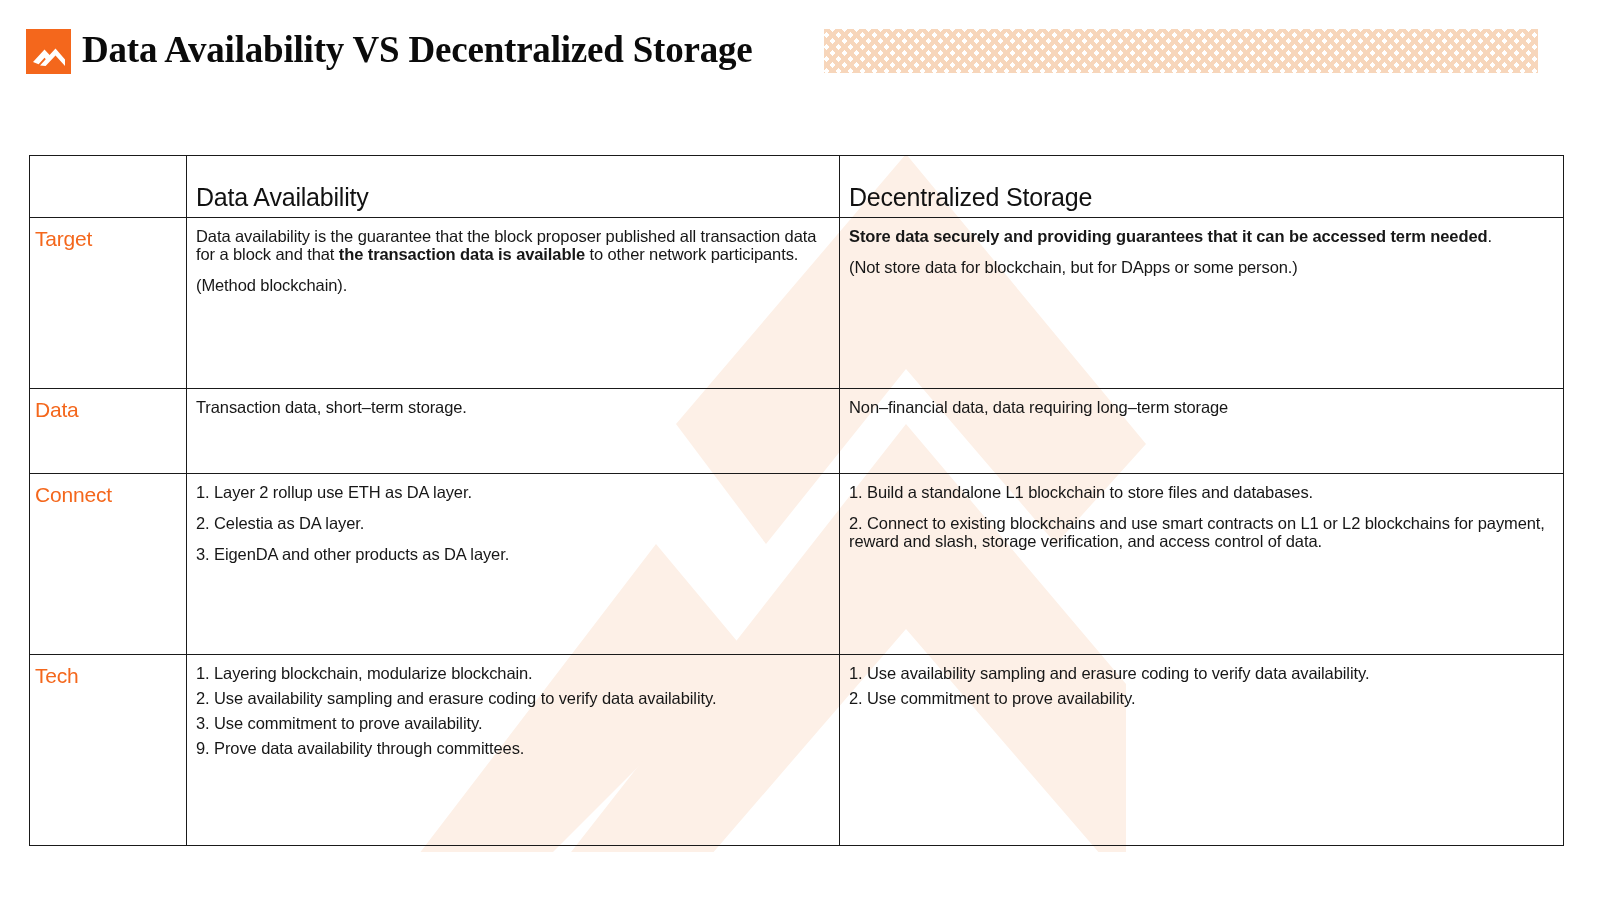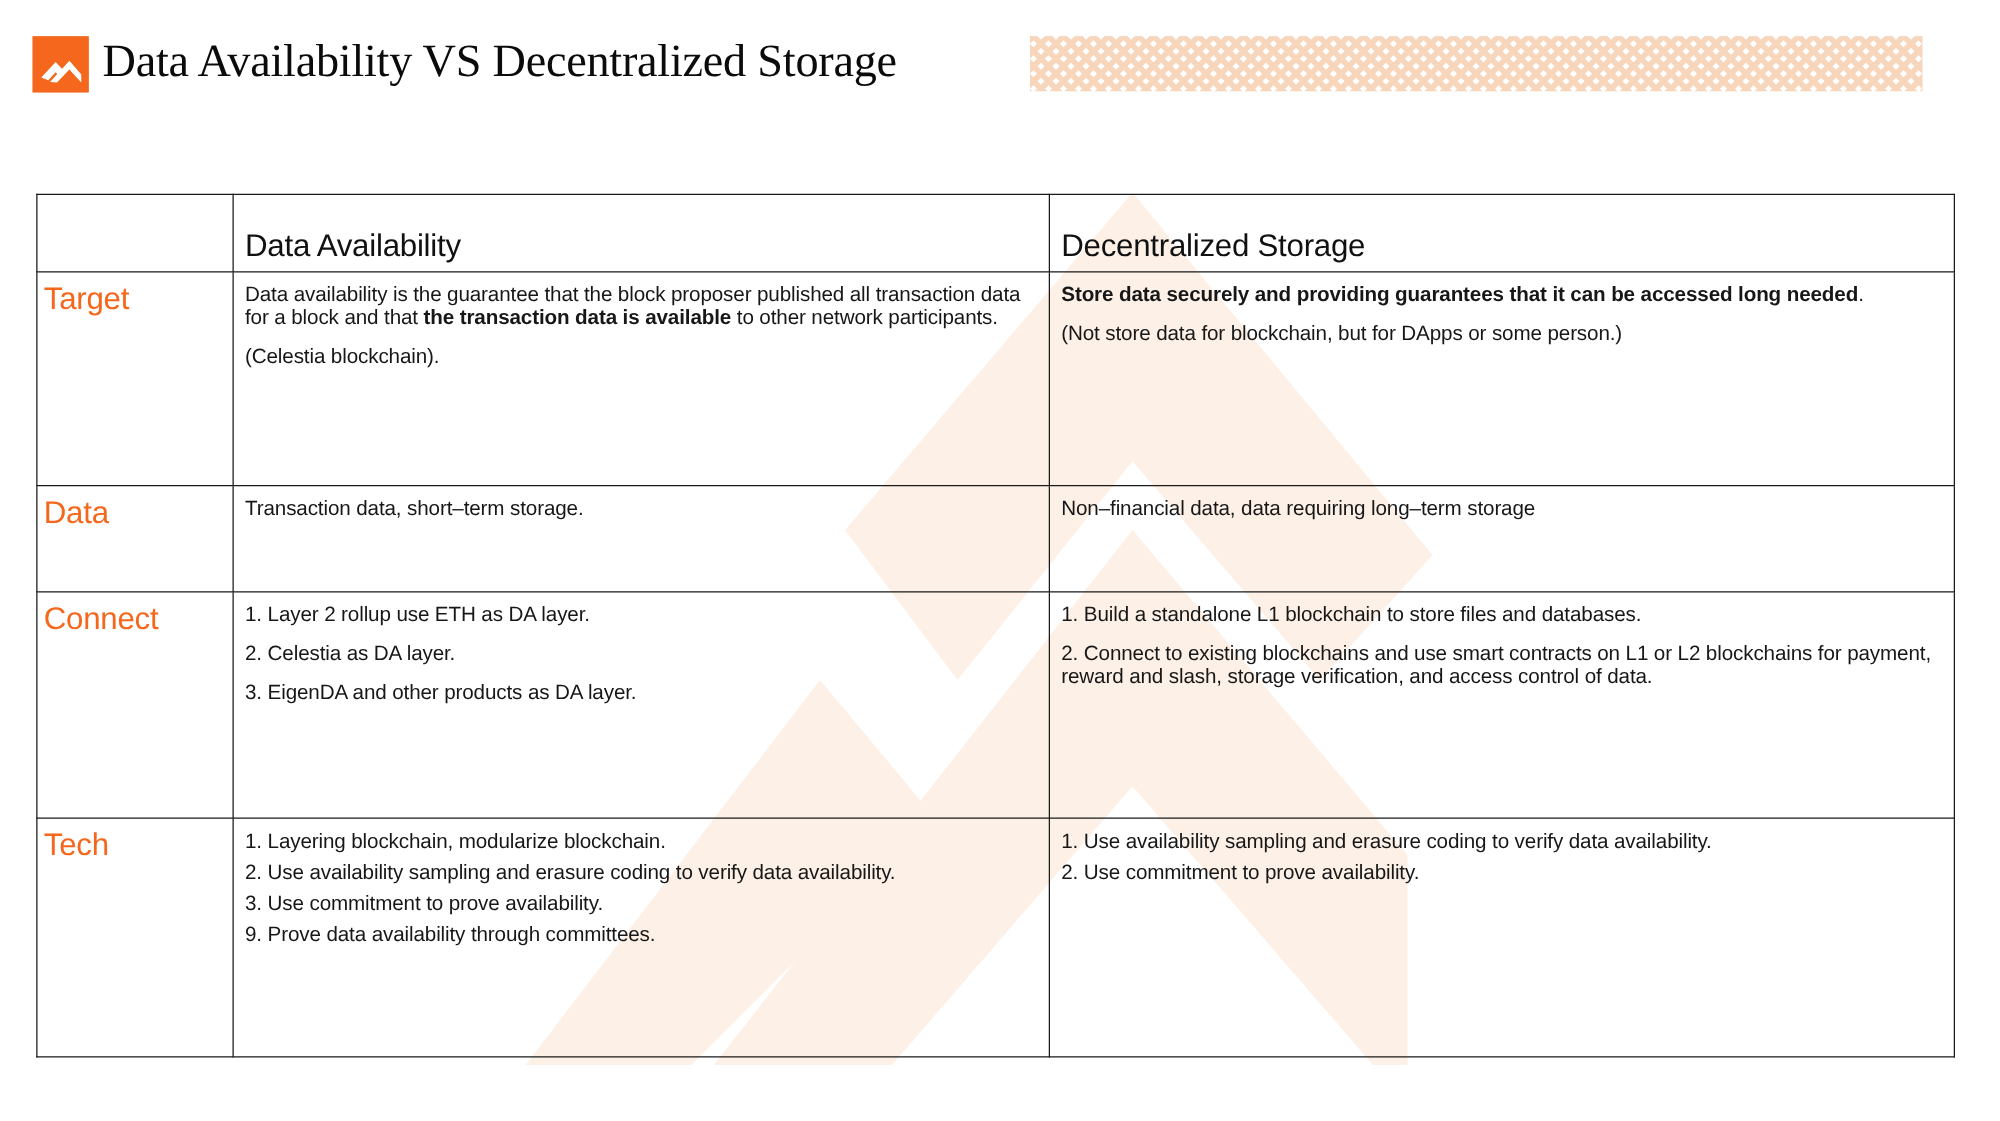--- a/index.html
+++ b/index.html
@@ -34,21 +34,21 @@
     background: #F4671C;
     overflow: hidden;
   }
   .logo-mark svg { display: block; }
 
   .page-title {
     position: absolute;
     left: 82px;
     top: 24px;
     font-family: "Liberation Serif", serif;
-    font-weight: normal;
+    font-weight: bold;
     font-size: 37px;
     letter-spacing: -0.2px;
     color: #0b0b0b;
     white-space: nowrap;
     line-height: 52px;
   }
 
   .title-deco {
     position: absolute;
     left: 824px;
@@ -107,21 +107,21 @@
     background: transparent;
   }
   col.c-label { width: 157px; }
   col.c-da    { width: 653px; }
   col.c-ds    { width: 724px; }
 
   .cell-pad { padding: 9px 7px 9px 9px; }
 
   .row-label {
     color: #F4671C;
-    font-size: 25px;
+    font-size: 21px;
     font-weight: normal;
     line-height: 26px;
     padding: 8px 0 0 5px;
     letter-spacing: -0.2px;
   }
 
   .col-head {
     font-size: 25px;
     color: #111111;
     line-height: 30px;
@@ -189,26 +189,26 @@
             <div class="col-head">Decentralized Storage</div>
           </td>
         </tr>
         <tr>
           <td style="height: 170px;">
             <div class="row-label">Target</div>
           </td>
           <td>
             <div class="cell-pad body-text">
               <p><span>Data availability is the guarantee that the block proposer published all transaction data for a block and that </span><b>the transaction data is available</b><span> to other network participants.</span></p>
-              <p><span>(Celestia blockchain).</span></p>
-            </div>
-          </td>
-          <td>
-            <div class="cell-pad body-text">
-              <p><b>Store data securely and providing guarantees that it can be accessed long needed</b><span>.</span></p>
+              <p><span>(Method blockchain).</span></p>
+            </div>
+          </td>
+          <td>
+            <div class="cell-pad body-text">
+              <p><b>Store data securely and providing guarantees that it can be accessed term needed</b><span>.</span></p>
               <p><span>(Not store data for blockchain, but for DApps or some person.)</span></p>
             </div>
           </td>
         </tr>
         <tr>
           <td style="height: 84px;">
             <div class="row-label">Data</div>
           </td>
           <td>
             <div class="cell-pad body-text">

